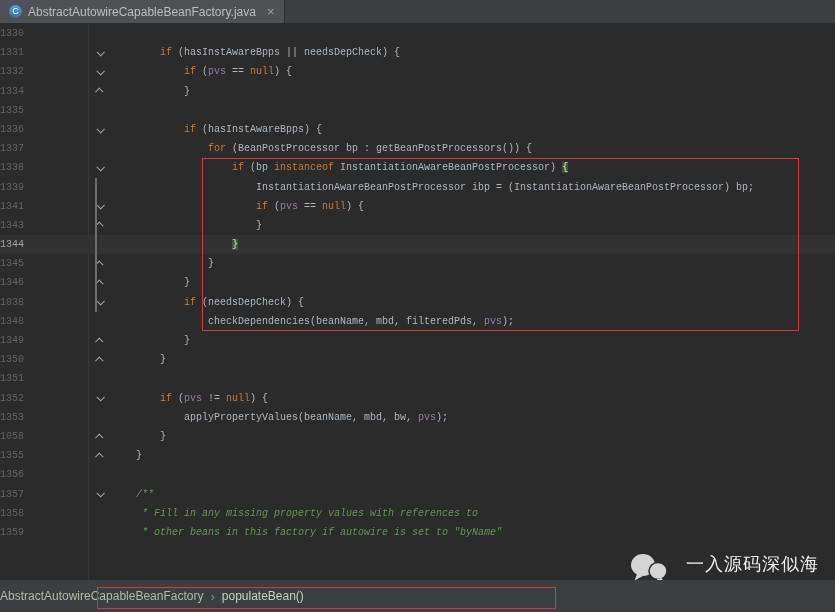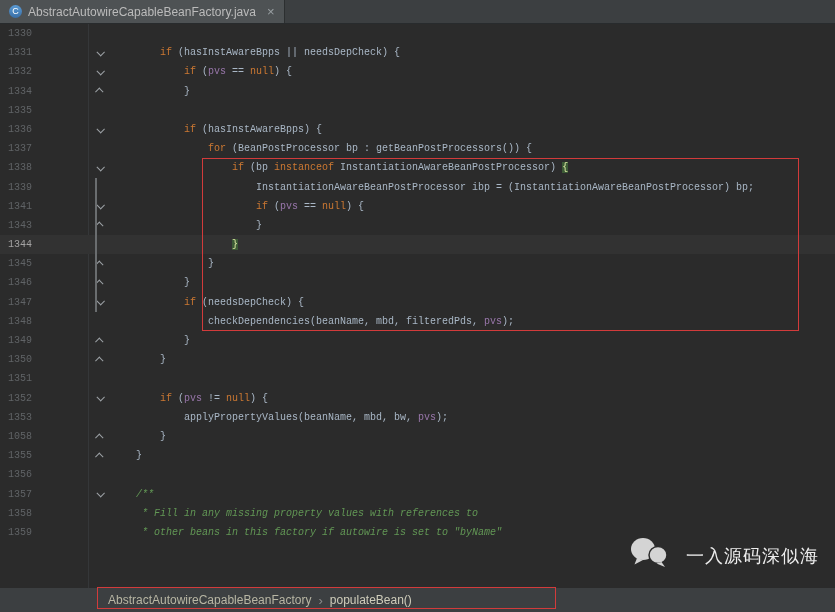--- a/index.html
+++ b/index.html
@@ -12,46 +12,46 @@
   .class-icon{width:13px;height:13px;border-radius:50%;background:linear-gradient(#5a9bd5,#3a6ea5);color:#fff;font-size:9px;line-height:13px;text-align:center;flex:none}
   .tab-close{color:#9aa0a3;font-size:13px;margin-left:5px}
 
   
   .editor{position:absolute;top:24px;left:0;right:0;bottom:0;background:var(--bg);font-family:"Liberation Mono","DejaVu Sans Mono",monospace;font-size:10px;overflow:hidden}
   .gutter-sep{position:absolute;left:88px;top:0;bottom:0;width:1px;background:#353739}
   .fold-guide{position:absolute;left:95px;top:153.6px;height:134.4px;width:2px;background:#6a6d6f;z-index:2}
   .lines{position:relative}
   .row{display:flex;height:19.2px;line-height:19.2px;white-space:pre}
   .row.current{background:var(--caret_row)}
-  .num{width:88px;padding-left:8px;color:var(--gutter_text);flex:none}
+  .num{width:88px;color:var(--gutter_text);flex:none}
   .row.current .num{color:#a4a3a3}
   .fold{width:24px;flex:none;display:flex;align-items:center;justify-content:center}
   .fold.d::before{content:"";display:block;width:5px;height:5px;border-right:1.6px solid #9da2a6;border-bottom:1.6px solid #9da2a6;transform:rotate(45deg) translateY(-1px)}
   .fold.u::before{content:"";display:block;width:5px;height:5px;border-right:1.6px solid #9da2a6;border-bottom:1.6px solid #9da2a6;transform:rotate(-135deg) translateY(-1px)}
   .code{flex:1;white-space:pre;color:var(--plain)}
   .t-p{color:var(--plain)}
   .t-k{color:var(--keyword)}
   .t-f{color:var(--field);text-underline-offset:2px}
   .t-d{color:var(--field)}
   .t-c{color:var(--comment);font-style:italic}
   .t-b{color:var(--brace_text);background:var(--brace_bg)}
 
   
   .annot{position:absolute;border:1.5px solid var(--annotation);pointer-events:none;z-index:7}
   .annot.code-box{left:202px;top:158px;width:597px;height:173px}
   .annot.crumb-box{left:97px;top:587px;width:459px;height:22px}
 
   
-  .breadcrumbbar{position:absolute;left:0;right:0;bottom:0;height:24px;background:var(--bar_bg);display:flex;align-items:center;padding-left:108px;gap:7px;z-index:5;font-size:12px}
+  .breadcrumbbar{position:absolute;left:0;right:0;bottom:0;height:32px;background:var(--bar_bg);display:flex;align-items:center;gap:7px;z-index:5;font-size:12px}
   .bc-item{color:#b8b6a4;cursor:pointer}
   .bc-item.last{color:#cfcdbb}
   .bc-sep{color:#8a8a8a;font-size:13px}
 
   
-  .watermark{position:absolute;right:16px;bottom:44px;display:flex;align-items:flex-end;gap:17px;z-index:4}
+  .watermark{position:absolute;right:16px;bottom:28px;display:flex;align-items:flex-start;gap:17px;z-index:4}
   .wm-text{color:#ededed;font-size:18px;letter-spacing:1px;font-family:"DejaVu Sans",sans-serif}
 </style>
 </head>
 <body>
 
 <div id="app">
 
   <div class="tabbar">
     <div class="tab">
       <span class="class-icon">C</span>
@@ -71,21 +71,21 @@
         <div class="row"><span class="num">1335</span><span class="fold "></span></div>
         <div class="row"><span class="num">1336</span><span class="fold d"></span><span class="code"><span class="t-p">            </span><span class="t-k">if</span><span class="t-p"> (hasInstAwareBpps) {</span></span></div>
         <div class="row"><span class="num">1337</span><span class="fold "></span><span class="code"><span class="t-p">                </span><span class="t-k">for</span><span class="t-p"> (BeanPostProcessor bp : getBeanPostProcessors()) {</span></span></div>
         <div class="row"><span class="num">1338</span><span class="fold d"></span><span class="code"><span class="t-p">                    </span><span class="t-k">if</span><span class="t-p"> (bp </span><span class="t-k">instanceof</span><span class="t-p"> InstantiationAwareBeanPostProcessor) </span><span class="t-b">{</span></span></div>
         <div class="row"><span class="num">1339</span><span class="fold "></span><span class="code"><span class="t-p">                        InstantiationAwareBeanPostProcessor ibp = (InstantiationAwareBeanPostProcessor) bp;</span></span></div>
         <div class="row"><span class="num">1341</span><span class="fold d"></span><span class="code"><span class="t-p">                        </span><span class="t-k">if</span><span class="t-p"> (</span><span class="t-f">pvs</span><span class="t-p"> == </span><span class="t-k">null</span><span class="t-p">) {</span></span></div>
         <div class="row"><span class="num">1343</span><span class="fold u"></span><span class="code"><span class="t-p">                        }</span></span></div>
         <div class="row current"><span class="num">1344</span><span class="fold "></span><span class="code"><span class="t-p">                    </span><span class="t-b">}</span></span></div>
         <div class="row"><span class="num">1345</span><span class="fold u"></span><span class="code"><span class="t-p">                }</span></span></div>
         <div class="row"><span class="num">1346</span><span class="fold u"></span><span class="code"><span class="t-p">            }</span></span></div>
-        <div class="row"><span class="num">1347</span><span class="fold d"></span><span class="code"><span class="t-p">            </span><span class="t-k">if</span><span class="t-p"> (needsDepCheck) {</span></span></div>
+        <div class="row"><span class="num">1038</span><span class="fold d"></span><span class="code"><span class="t-p">            </span><span class="t-k">if</span><span class="t-p"> (needsDepCheck) {</span></span></div>
         <div class="row"><span class="num">1348</span><span class="fold "></span><span class="code"><span class="t-p">                checkDependencies(beanName, mbd, filteredPds, </span><span class="t-f">pvs</span><span class="t-p">);</span></span></div>
         <div class="row"><span class="num">1349</span><span class="fold u"></span><span class="code"><span class="t-p">            }</span></span></div>
         <div class="row"><span class="num">1350</span><span class="fold u"></span><span class="code"><span class="t-p">        }</span></span></div>
         <div class="row"><span class="num">1351</span><span class="fold "></span><span class="code"></span></div>
         <div class="row"><span class="num">1352</span><span class="fold d"></span><span class="code"><span class="t-p">        </span><span class="t-k">if</span><span class="t-p"> (</span><span class="t-f">pvs</span><span class="t-p"> != </span><span class="t-k">null</span><span class="t-p">) {</span></span></div>
         <div class="row"><span class="num">1353</span><span class="fold "></span><span class="code"><span class="t-p">            applyPropertyValues(beanName, mbd, bw, </span><span class="t-f">pvs</span><span class="t-p">);</span></span></div>
         <div class="row"><span class="num">1058</span><span class="fold u"></span><span class="code"><span class="t-p">        }</span></span></div>
         <div class="row"><span class="num">1355</span><span class="fold u"></span><span class="code"><span class="t-p">    }</span></span></div>
         <div class="row"><span class="num">1356</span><span class="fold "></span><span class="code"></span></div>
         <div class="row"><span class="num">1357</span><span class="fold d"></span><span class="code"><span class="t-c">    /**</span></span></div>

